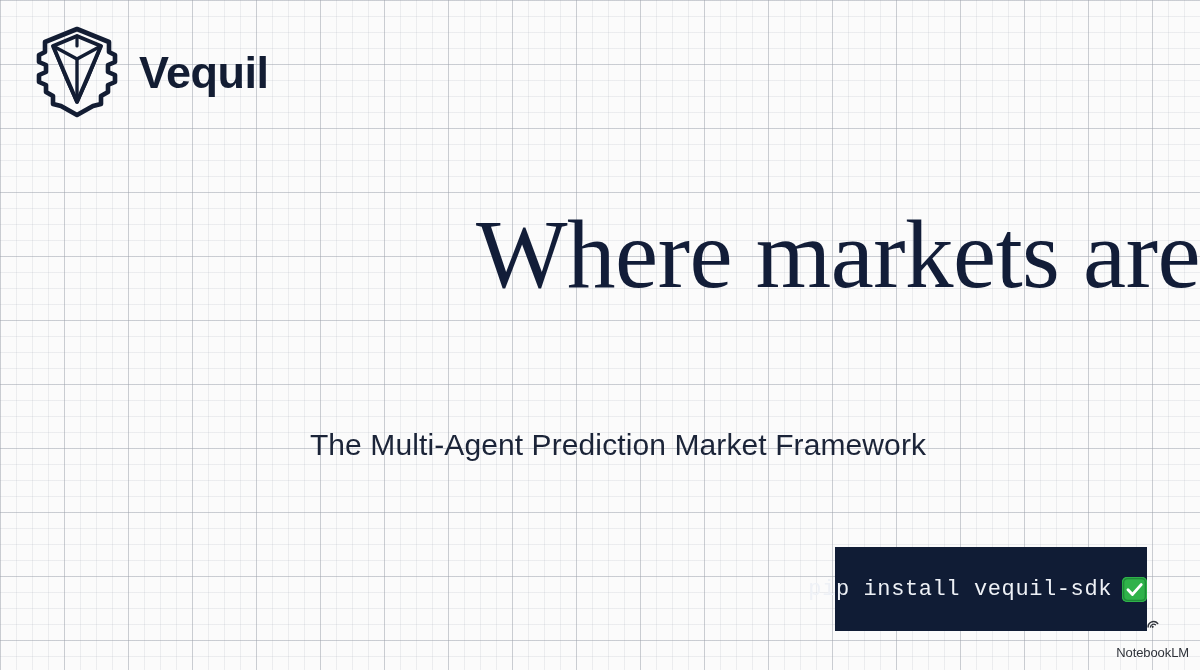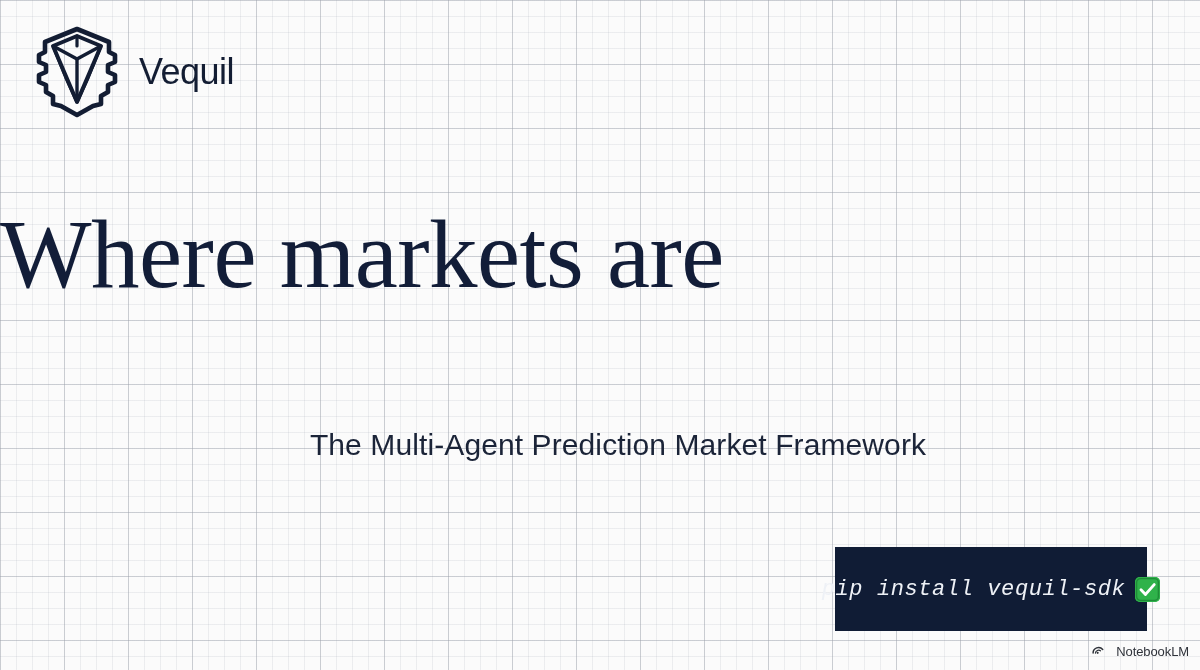--- a/index.html
+++ b/index.html
@@ -44,35 +44,35 @@
     align-items: center;
     gap: 18px;
   }
   .brand-mark {
     width: 88px;
     height: 92px;
     display: block;
   }
   .brand-name {
     font-family: "Liberation Sans", sans-serif;
-    font-size: 36px;
-    font-weight: normal;
+    font-size: 45px;
+    font-weight: bold;
     color: #131d33;
     letter-spacing: -0.5px;
     line-height: 1;
     white-space: nowrap;
   }
 
   
   .headline {
     position: absolute;
     left: 0;
     right: 0;
     top: 208px;
-    text-align: left;
+    text-align: right;
     font-family: "Liberation Serif", serif;
     color: #121d38;
     font-size: 97px;
     line-height: 0.96;
     letter-spacing: -0.5px;
   }
   .headline-line {
     display: block;
     white-space: nowrap;
   }
@@ -95,23 +95,22 @@
   .install-badge {
     position: absolute;
     left: 835px;
     top: 547px;
     width: 312px;
     height: 84px;
     background: #101c35;
     box-sizing: border-box;
     display: flex;
     align-items: center;
-    justify-content: center;
+    justify-content: flex-end;
     gap: 10px;
-    font-style: italic;
   }
   .install-cmd {
     font-family: "Liberation Mono", monospace;
     font-size: 22px;
     color: #eef1f6;
     letter-spacing: 0.6px;
     white-space: nowrap;
   }
   .check-emoji {
     width: 25px;
@@ -130,20 +129,21 @@
 
   
   .watermark {
     position: absolute;
     right: 11px;
     bottom: 10px;
     display: flex;
     align-items: center;
     gap: 11px;
     opacity: 0.93;
+    flex-direction: column;
   }
   .watermark-label {
     font-family: "Liberation Sans", sans-serif;
     font-size: 13px;
     color: #20242c;
     letter-spacing: -0.1px;
     white-space: nowrap;
   }
 </style>
 </head>

